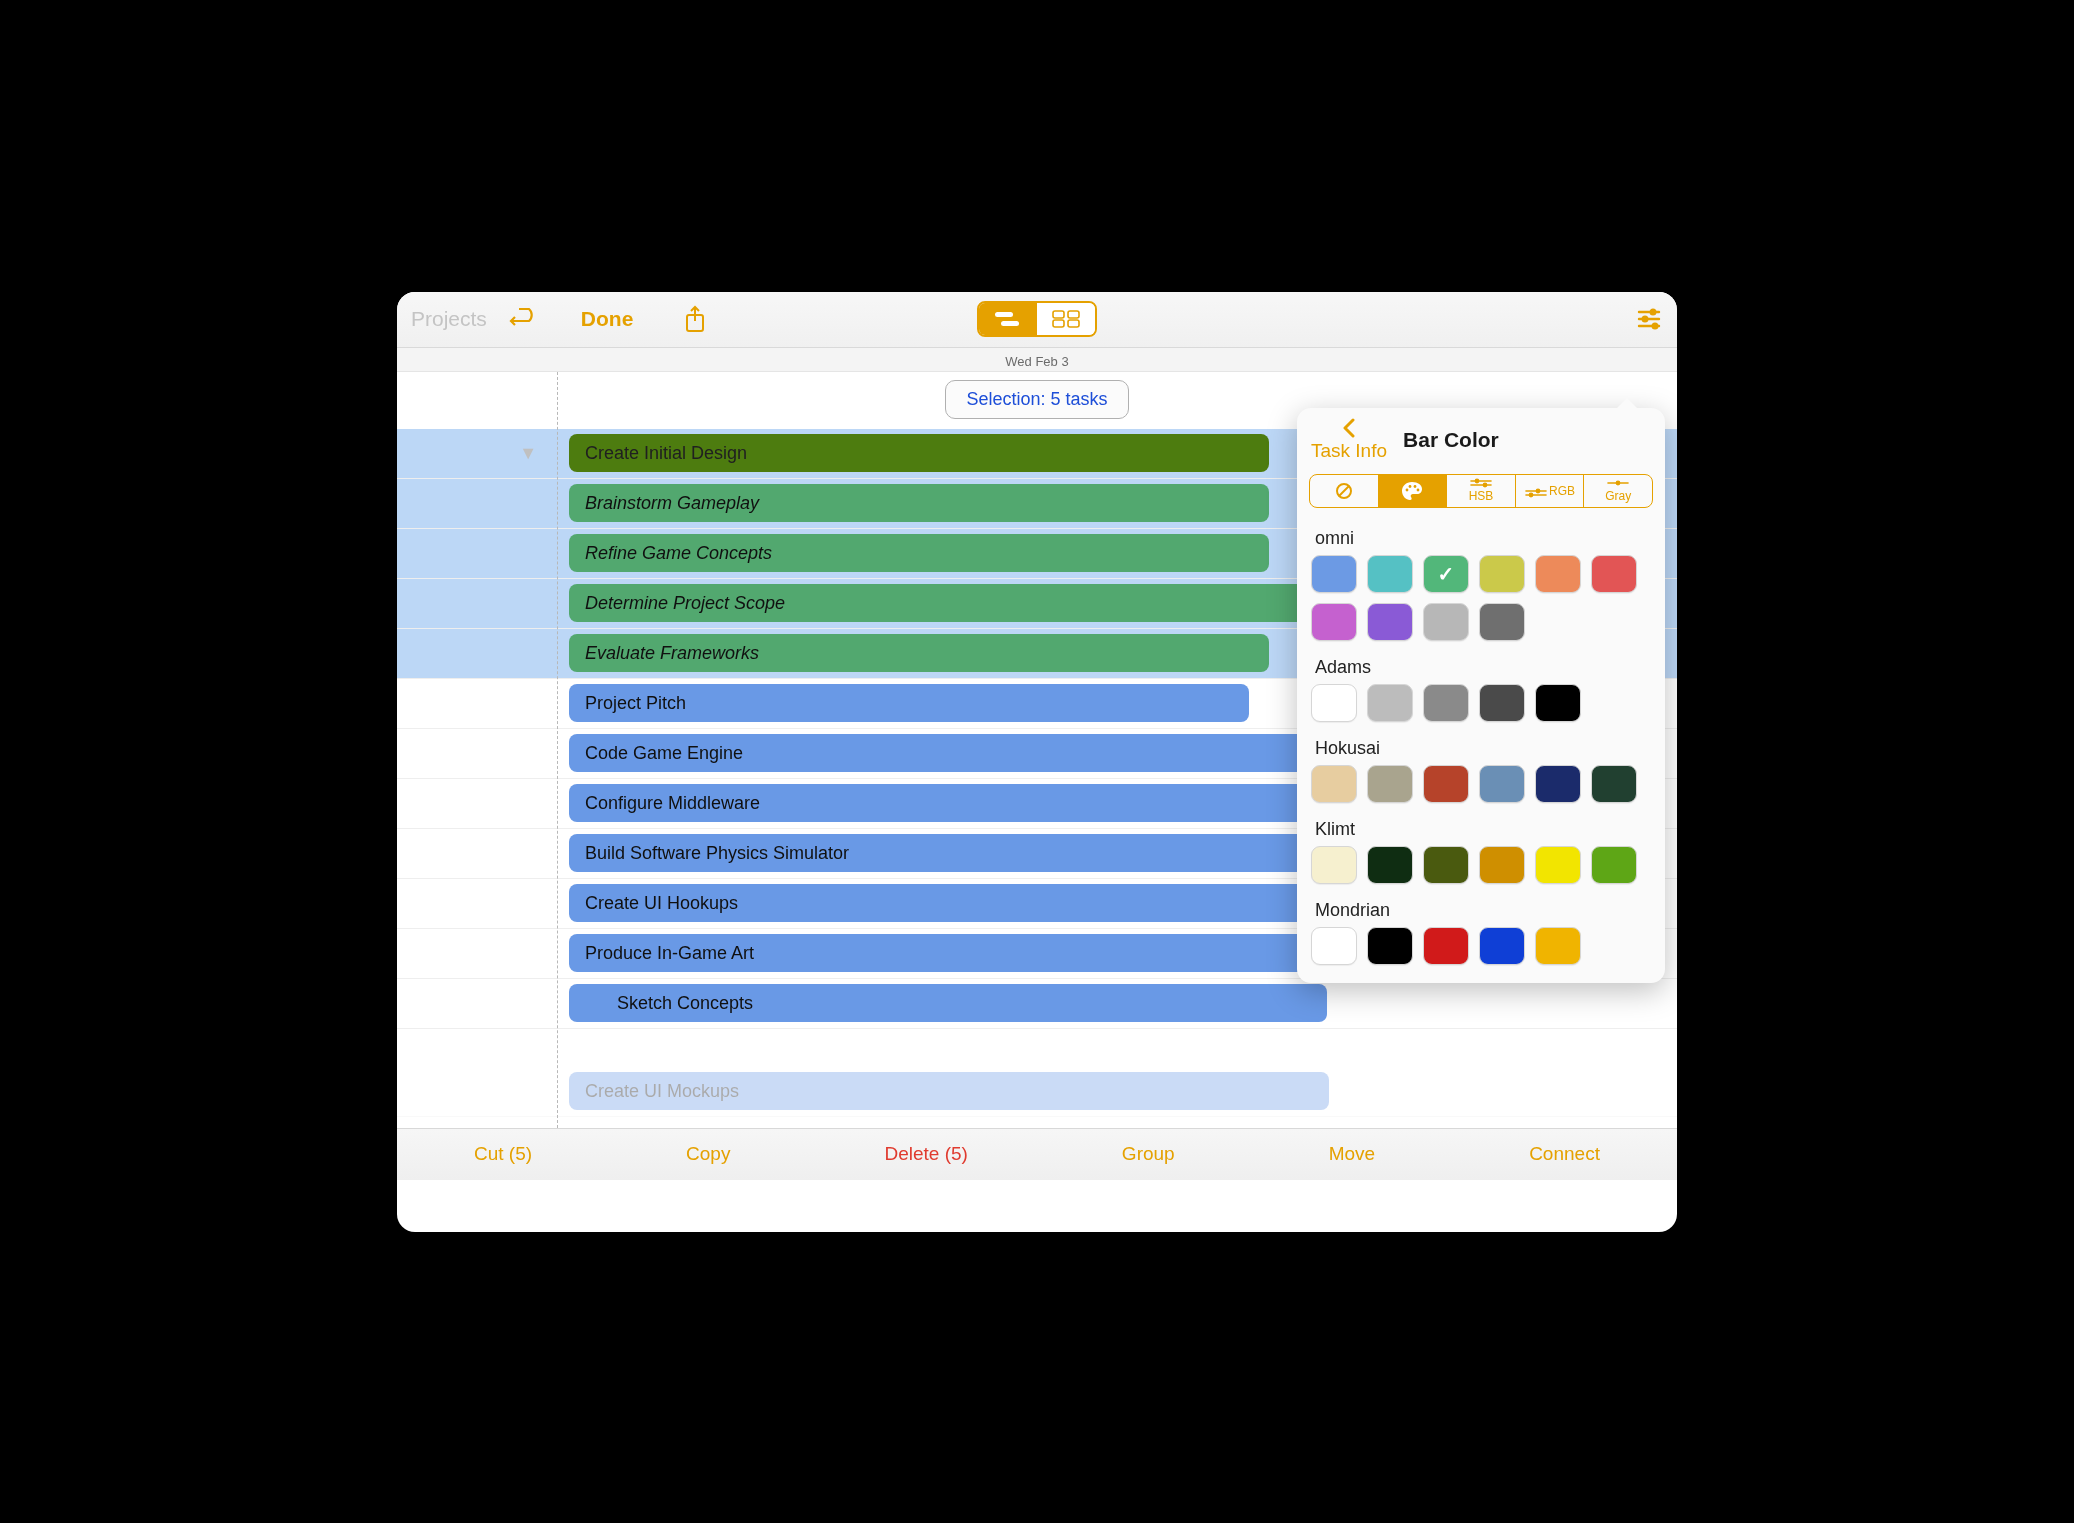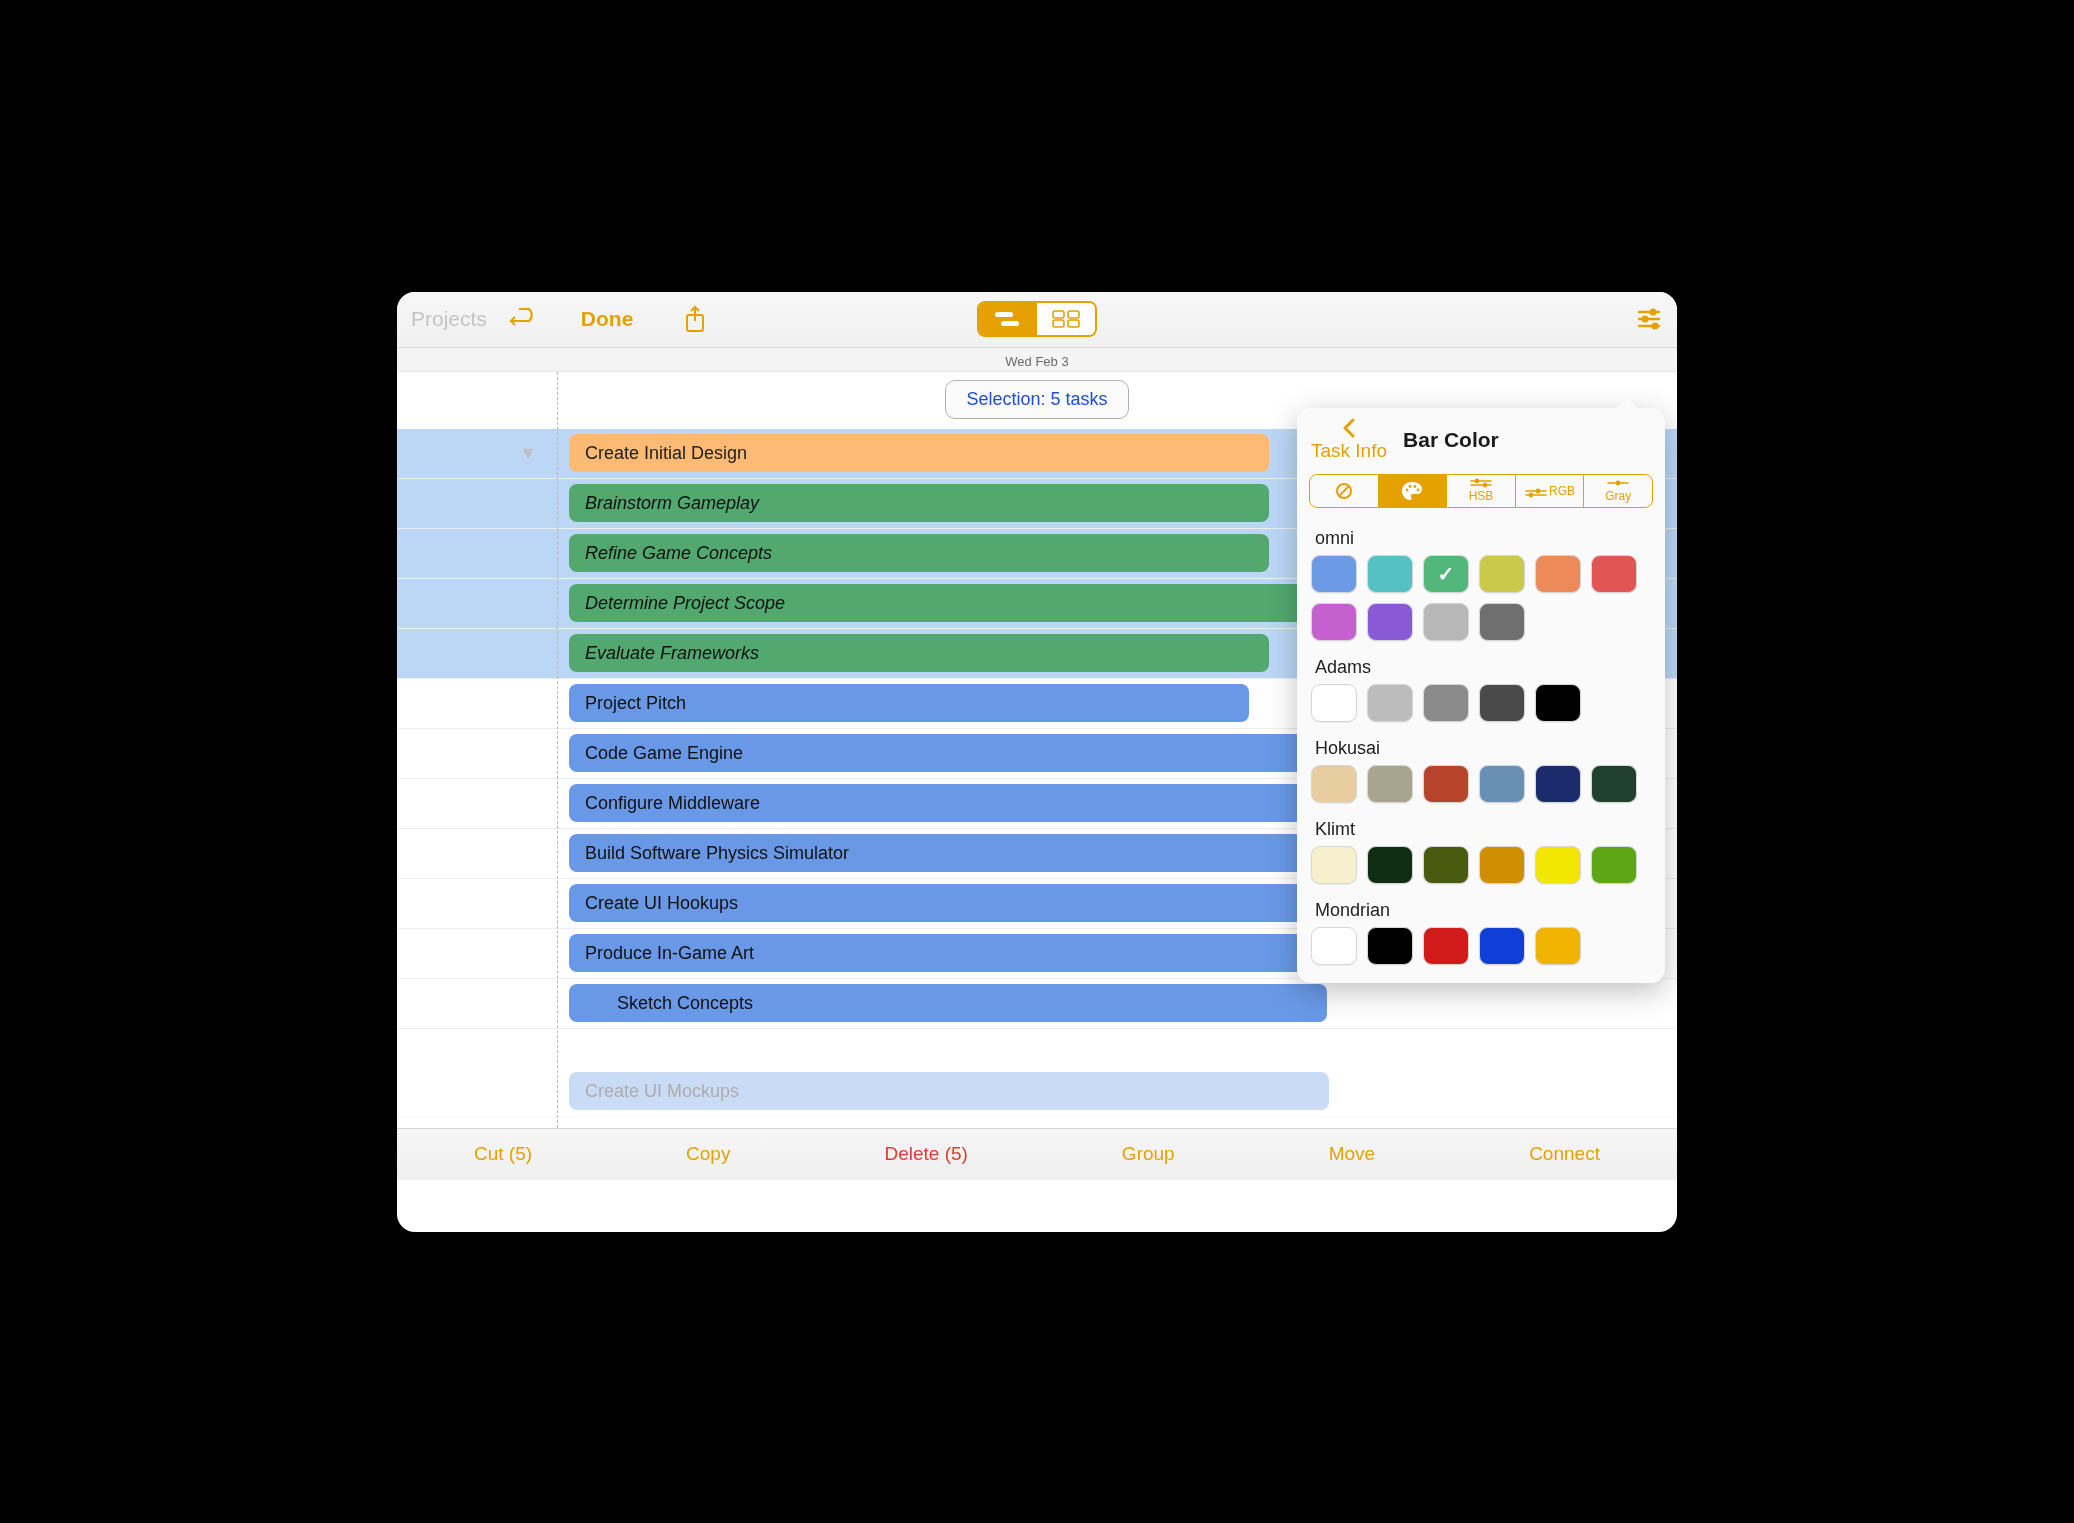--- a/index.html
+++ b/index.html
@@ -62,21 +62,21 @@
 .row-blue { background: #bcd7f6; }
 .row-white { background: #fff; }
 .left-gutter { width: 160px; height: 100%; display: flex; align-items: center; justify-content: flex-end; padding-right: 20px; }
 .disclosure { color: #c0c0c0; font-size: 18px; }
 .vline-full { position: absolute; left: 160px; top: 24px; bottom: 52px; border-left: 1px dashed #b8b8b8; z-index: 2; }
 .bar {
   height: 38px; border-radius: 8px; display: flex; align-items: center;
   padding: 0 16px; font-size: 18px; color: #202020; margin-left: 12px;
   flex: 0 0 auto;
 }
-.bar-teal { background: #fdba74; width: 700px; }
+.bar-teal { background: #4d7c0f; width: 700px; }
 .bar-green { background: #52a86f; width: 700px; color: #101010; font-style: italic; }
 .bar-blue { background: #6999e6; color: #101010; }
 
 .bottombar {
   position: absolute; left: 0; right: 0; bottom: 0; height: 52px;
   background: linear-gradient(#f6f6f6, #efefef);
   border-top: 1px solid #d8d8d8;
   display: flex; align-items: center; justify-content: space-around;
   font-size: 19px;
 }

